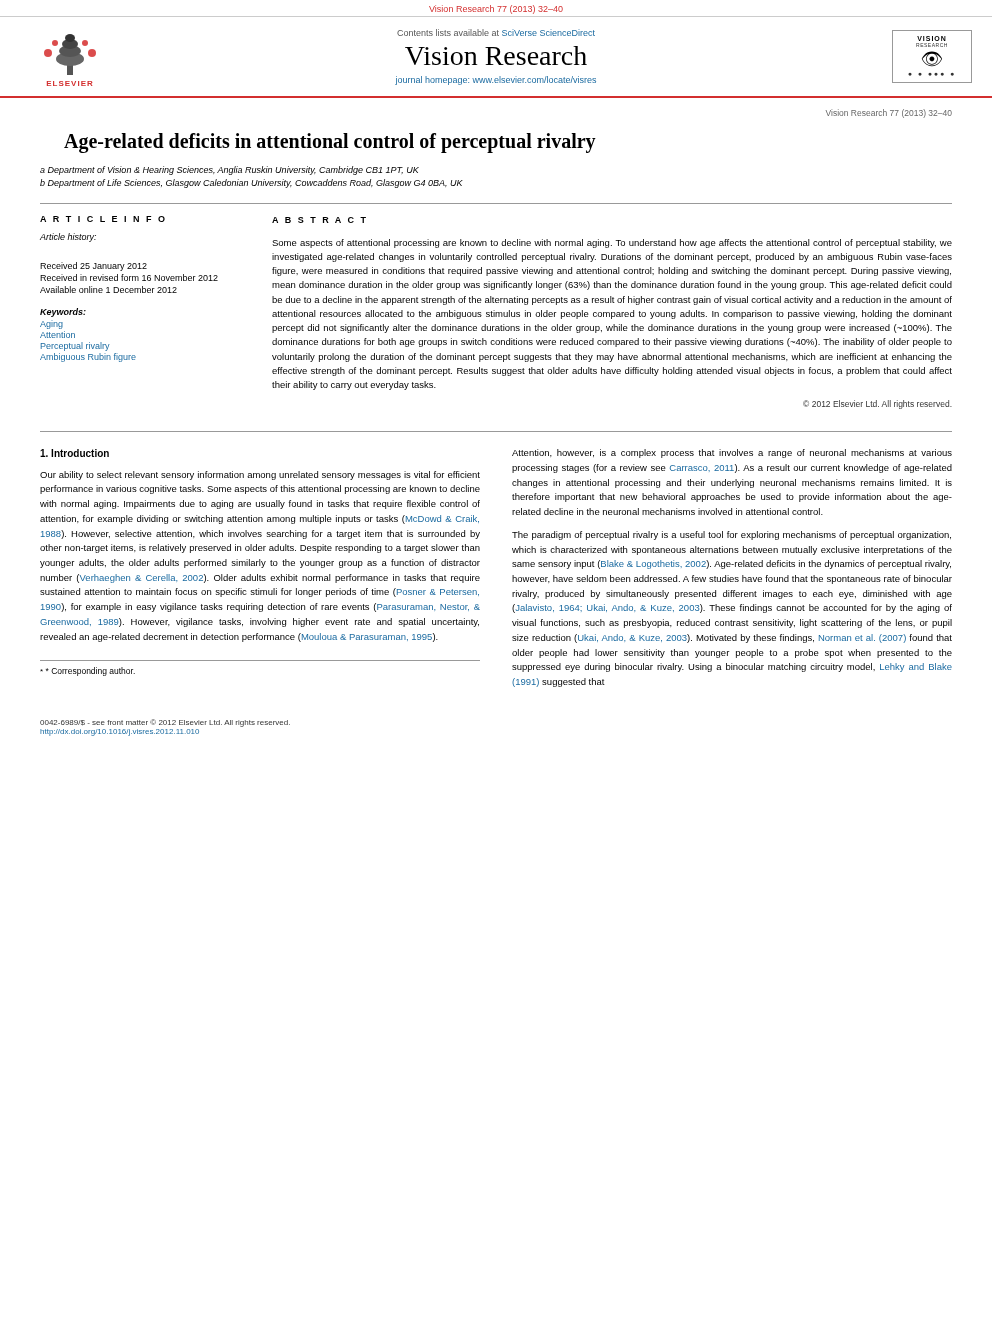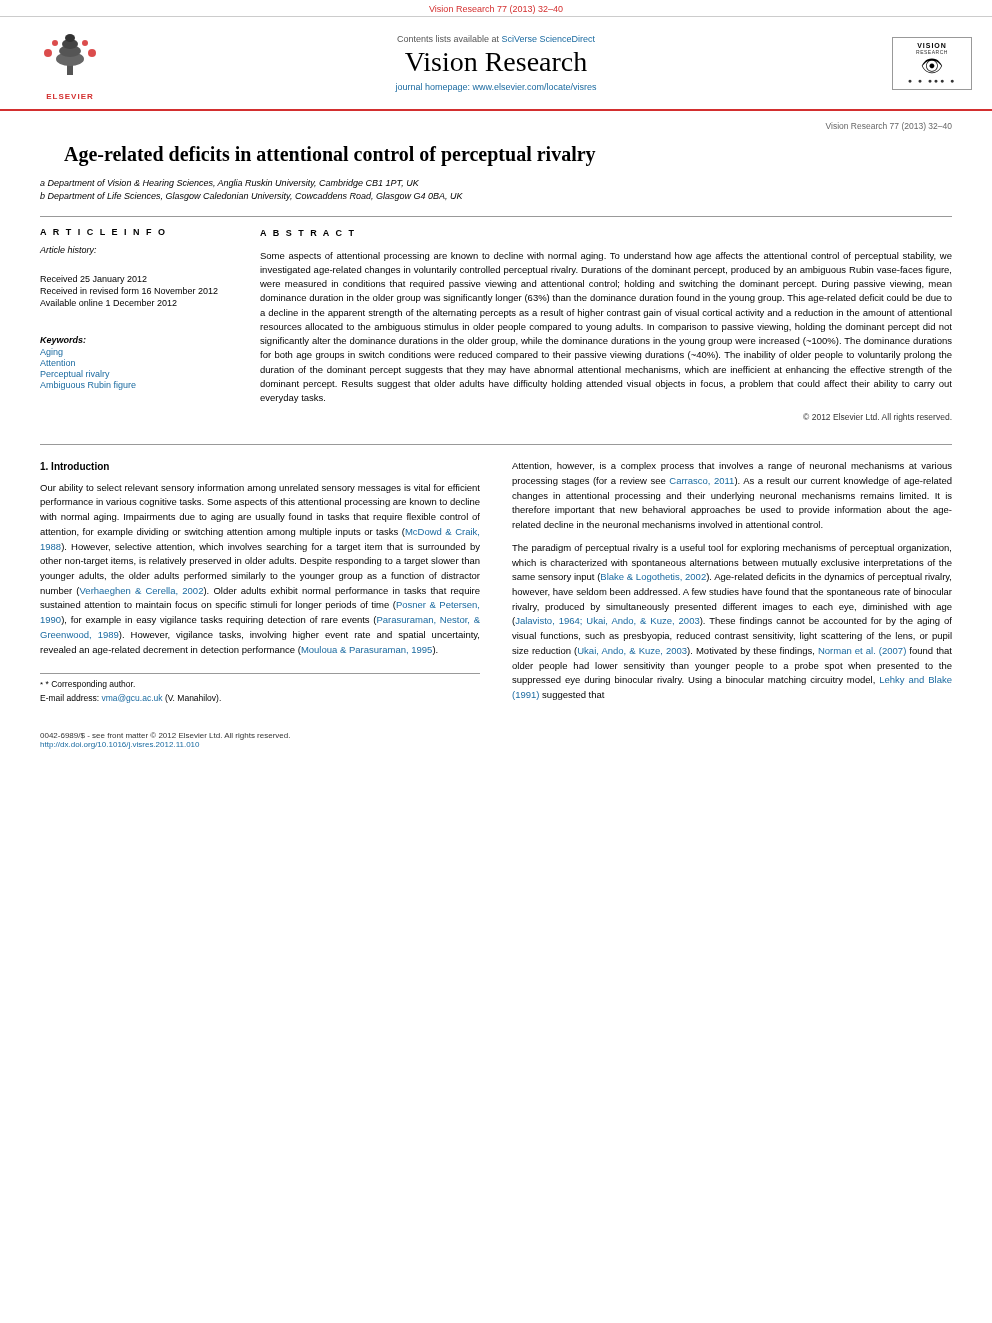--- a/index.html
+++ b/index.html
@@ -38,21 +38,21 @@
       width: 100px;
       flex-shrink: 0;
     }
 
     .elsevier-logo .elsevier-text {
       font-family: Arial, sans-serif;
       font-size: 8px;
       color: #d32f2f;
       font-weight: bold;
       letter-spacing: 1px;
-      margin-top: 15px;
+      margin-top: 2px;
     }
 
     .journal-center {
       flex: 1;
       text-align: center;
     }
 
     .sciverse-line {
       font-family: Arial, sans-serif;
       font-size: 9px;
@@ -154,21 +154,21 @@
       font-size: 9px;
       font-style: italic;
       margin-bottom: 14px;
       line-height: 1.4;
       font-family: Arial, sans-serif;
     }
 
     
     .article-meta-row {
       display: flex;
-      gap: 20px;
+      gap: 32px;
       margin-bottom: 20px;
       border-top: 1px solid #999;
       padding-top: 10px;
     }
 
     .article-info {
       width: 200px;
       flex-shrink: 0;
       font-size: 9px;
       font-family: Arial, sans-serif;
@@ -185,21 +185,21 @@
     .article-info .info-label {
       font-style: italic;
       margin-bottom: 19px;
     }
 
     .article-info .info-date {
       margin-bottom: 2px;
     }
 
     .article-info .keywords-section {
-      margin-top: 27px;
+      margin-top: 12px;
     }
 
     .article-info .keywords-section .kw-label {
       font-style: italic;
       font-weight: bold;
       margin-bottom: 2px;
     }
 
     .article-info .kw-item {
       color: #1a6aa0;
@@ -406,25 +406,20 @@
 
     <div class="body-left">
       <div class="section-title">1. Introduction</div>
       <p>Our ability to select relevant sensory information among unrelated sensory messages is vital for efficient performance in various cognitive tasks. Some aspects of this attentional processing are known to decline with normal aging. Impairments due to aging are usually found in tasks that require flexible control of attention, for example dividing or switching attention among multiple inputs or tasks (<a class="body-link" href="#">McDowd &amp; Craik, 1988</a>). However, selective attention, which involves searching for a target item that is surrounded by other non-target items, is relatively preserved in older adults. Despite responding to a target slower than younger adults, the older adults performed similarly to the younger group as a function of distractor number (<a class="body-link" href="#">Verhaeghen &amp; Cerella, 2002</a>). Older adults exhibit normal performance in tasks that require sustained attention to maintain focus on specific stimuli for longer periods of time (<a class="body-link" href="#">Posner &amp; Petersen, 1990</a>), for example in easy vigilance tasks requiring detection of rare events (<a class="body-link" href="#">Parasuraman, Nestor, &amp; Greenwood, 1989</a>). However, vigilance tasks, involving higher event rate and spatial uncertainty, revealed an age-related decrement in detection performance (<a class="body-link" href="#">Mouloua &amp; Parasuraman, 1995</a>).</p>
 
       <div class="footnote-area">
         <div>
           <span class="fn-star">*</span>
           <span>* Corresponding author.</span>
         </div>
-        <div>
-          <span>E-mail address:</span>
-          <a class="body-link" href="#">vma@gcu.ac.uk</a>
-          <span>(V. Manahilov).</span>
-        </div>
       </div>
 
     </div>
 
     <div class="body-right">
       <p>Attention, however, is a complex process that involves a range of neuronal mechanisms at various processing stages (for a review see <a class="body-link" href="#">Carrasco, 2011</a>). As a result our current knowledge of age-related changes in attentional processing and their underlying neuronal mechanisms remains limited. It is therefore important that new behavioral approaches be used to provide information about the age-related decline in the neuronal mechanisms involved in attentional control.</p>
       <p>The paradigm of perceptual rivalry is a useful tool for exploring mechanisms of perceptual organization, which is characterized with spontaneous alternations between mutually exclusive interpretations of the same sensory input (<a class="body-link" href="#">Blake &amp; Logothetis, 2002</a>). Age-related deficits in the dynamics of perceptual rivalry, however, have seldom been addressed. A few studies have found that the spontaneous rate of binocular rivalry, produced by simultaneously presented different images to each eye, diminished with age (<a class="body-link" href="#">Jalavisto, 1964; Ukai, Ando, &amp; Kuze, 2003</a>). These findings cannot be accounted for by the aging of visual functions, such as presbyopia, reduced contrast sensitivity, light scattering of the lens, or pupil size reduction (<a class="body-link" href="#">Ukai, Ando, &amp; Kuze, 2003</a>). Motivated by these findings, <a class="body-link" href="#">Norman et al. (2007)</a> found that older people had lower sensitivity than younger people to a probe spot when presented to the suppressed eye during binocular rivalry. Using a binocular matching circuitry model, <a class="body-link" href="#">Lehky and Blake (1991)</a> suggested that</p>
     </div>
 
   </div>

